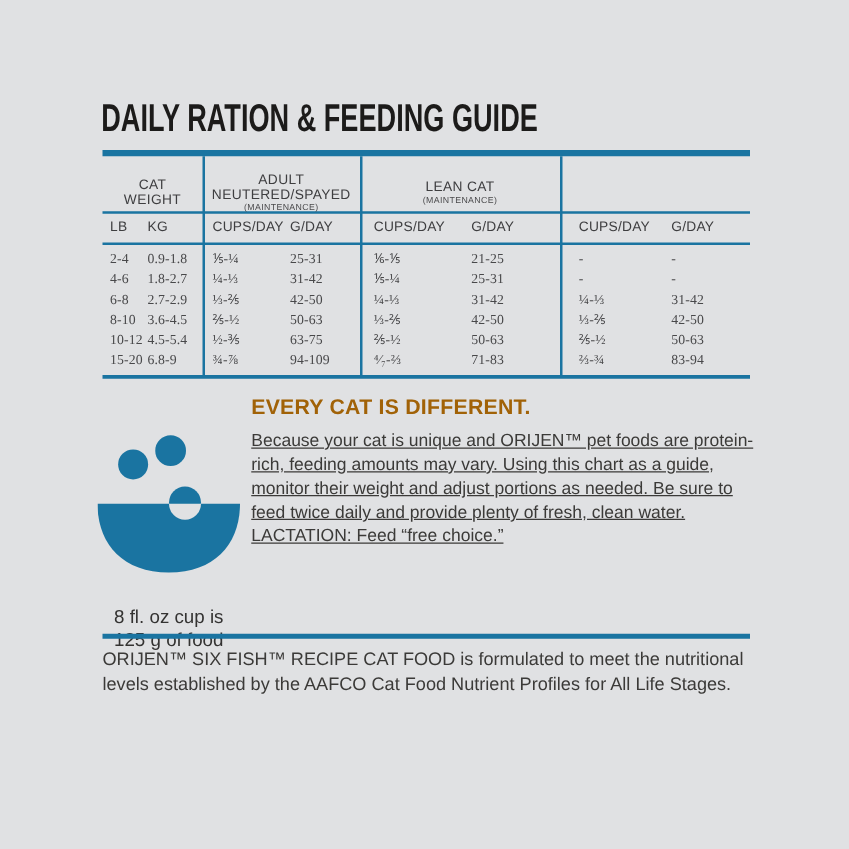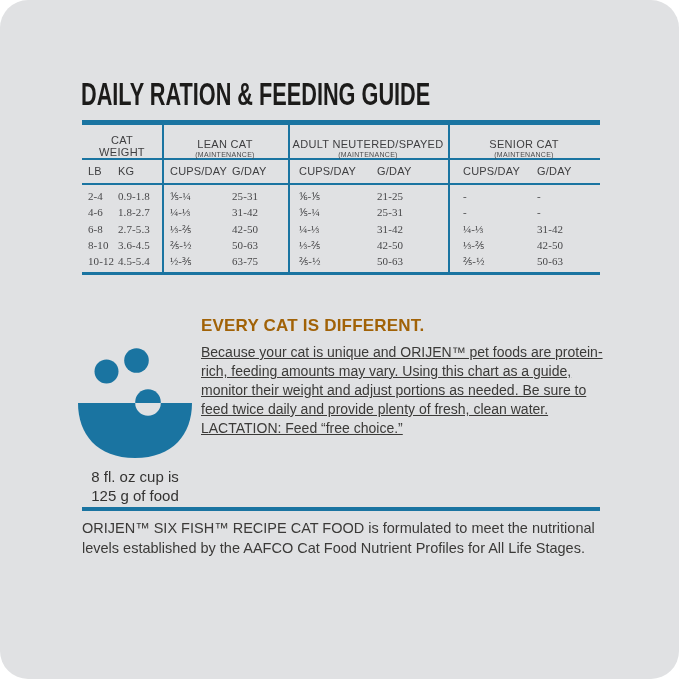--- a/index.html
+++ b/index.html
@@ -3,43 +3,42 @@
 <meta charset="utf-8">
 <style>
   html,body{margin:0;padding:0;}
   #canvas{
     position:relative;
     width:679px;height:679px;
     background:#e0e1e3;
     font-family:"Liberation Sans","DejaVu Sans",sans-serif;
     color:#3a3938;
     overflow:hidden;
-    border-radius:28px;
   }
   
   #title{
     position:absolute;left:81px;top:79px;
     font-size:31px;font-weight:700;color:#1c1b1a;
     letter-spacing:0px;white-space:nowrap;
     transform:scaleX(0.70);transform-origin:left top;
     line-height:1;
   }
   
   #ftable{
     position:absolute;left:82px;top:120px;width:518px;
     border-top:5px solid #1a74a1;
     border-bottom:3px solid #1a74a1;
   }
   .vline{position:absolute;top:0;bottom:0;width:2px;background:#1a74a1;}
   .vl1{left:80px;} .vl2{left:206px;} .vl3{left:366px;}
   .grow{display:grid;grid-template-columns:80px 126px 160px 152px;}
   .gcell{
     height:31px;display:flex;flex-direction:column;
-    align-items:center;justify-content:flex-end;
-    padding-top:2px;
+    align-items:center;justify-content:center;
+    padding-top:13px;
   }
   .gtitle{font-size:11px;color:#3e3e40;letter-spacing:0.3px;text-align:center;line-height:12px;}
   .gcell.g0 .gtitle{max-width:58px;}
   .gsub{font-size:7px;color:#4a4a4c;letter-spacing:0.3px;margin-top:1px;}
   .hline{height:2px;background:#1a74a1;}
   .cols,.drow{display:grid;grid-template-columns:34px 46px 65px 61px 84px 76px 84px 68px;}
   .cols span{
     font-size:11px;color:#3e3e40;letter-spacing:0.2px;
     line-height:23px;height:23px;display:block;
   }
@@ -49,21 +48,21 @@
   .c7{padding-left:15px;} .c8{padding-left:5px;}
   #tbody{padding:3px 0 3px 0;}
   .drow span{
     font-size:11px;color:#48484a;letter-spacing:0.1px;
     line-height:16.3px;height:16.3px;display:block;white-space:nowrap;font-family:Liberation Serif, serif;
   }
   
   #bowl-wrap{position:absolute;left:78px;top:348px;width:114px;height:112px;}
   
   #cupnote{
-    position:absolute;left:70px;top:467px;width:130px;
+    position:absolute;left:70px;top:484px;width:130px;
     text-align:center;font-size:15px;line-height:19px;color:#343332;
   }
   
   #info{position:absolute;left:201px;top:312px;width:402px;}
   #info h2{
     margin:4px 0 7px 0;font-size:17px;font-weight:700;
     color:#a16207;letter-spacing:0.2px;
   }
   .ptext{font-size:14px;line-height:19px;color:#3b3a38;margin:0;text-decoration:underline;}
   
@@ -83,29 +82,25 @@
   <div id="ftable">
     <div class="vline vl1"></div>
     <div class="vline vl2"></div>
     <div class="vline vl3"></div>
 
     <div class="grow">
       <div class="gcell g0">
         <span class="gtitle">CAT WEIGHT</span>
       </div>
       <div class="gcell">
-        <span class="gtitle">LEAN CAT</span>
-        <span class="gsub">(MAINTENANCE)</span>
-      </div>
-      <div class="gcell">
         <span class="gtitle">ADULT NEUTERED/SPAYED</span>
         <span class="gsub">(MAINTENANCE)</span>
       </div>
       <div class="gcell">
-        <span class="gtitle">SENIOR CAT</span>
+        <span class="gtitle">LEAN CAT</span>
         <span class="gsub">(MAINTENANCE)</span>
       </div>
     </div>
 
     <div class="hline"></div>
 
     <div class="cols">
       <span class="c1">LB</span>
       <span class="c2">KG</span>
       <span class="c3">CUPS/DAY</span>
@@ -134,21 +129,21 @@
         <span class="c2">1.8-2.7</span>
         <span class="c3">¼-⅓</span>
         <span class="c4">31-42</span>
         <span class="c5">⅕-¼</span>
         <span class="c6">25-31</span>
         <span class="c7">-</span>
         <span class="c8">-</span>
       </div>
       <div class="drow">
         <span class="c1">6-8</span>
-        <span class="c2">2.7-5.3</span>
+        <span class="c2">2.7-2.9</span>
         <span class="c3">⅓-⅖</span>
         <span class="c4">42-50</span>
         <span class="c5">¼-⅓</span>
         <span class="c6">31-42</span>
         <span class="c7">¼-⅓</span>
         <span class="c8">31-42</span>
       </div>
       <div class="drow">
         <span class="c1">8-10</span>
         <span class="c2">3.6-4.5</span>
@@ -162,20 +157,30 @@
       <div class="drow">
         <span class="c1">10-12</span>
         <span class="c2">4.5-5.4</span>
         <span class="c3">½-⅗</span>
         <span class="c4">63-75</span>
         <span class="c5">⅖-½</span>
         <span class="c6">50-63</span>
         <span class="c7">⅖-½</span>
         <span class="c8">50-63</span>
       </div>
+      <div class="drow">
+        <span class="c1">15-20</span>
+        <span class="c2">6.8-9</span>
+        <span class="c3">¾-⅞</span>
+        <span class="c4">94-109</span>
+        <span class="c5">⁴⁄₇-⅔</span>
+        <span class="c6">71-83</span>
+        <span class="c7">⅔-¾</span>
+        <span class="c8">83-94</span>
+      </div>
     </div>
   </div>
 
   <div id="bowl-wrap">
     <svg width="114" height="112" viewBox="0 0 114 112" xmlns="http://www.w3.org/2000/svg">
       <circle cx="58.5" cy="12.5" r="12.3" fill="#1a74a1"></circle>
       <circle cx="28.5" cy="23.5" r="12" fill="#1a74a1"></circle>
       <circle cx="70" cy="54" r="12.8" fill="#1a74a1"></circle>
       <path d="M0,55 L114,55 C114,86 95,110 57,110 C19,110 0,86 0,55 Z" fill="#1a74a1"></path>
       <path d="M57.2,55 a12.8,12.8 0 0 0 25.6,0 z" fill="#e0e1e3"></path>

